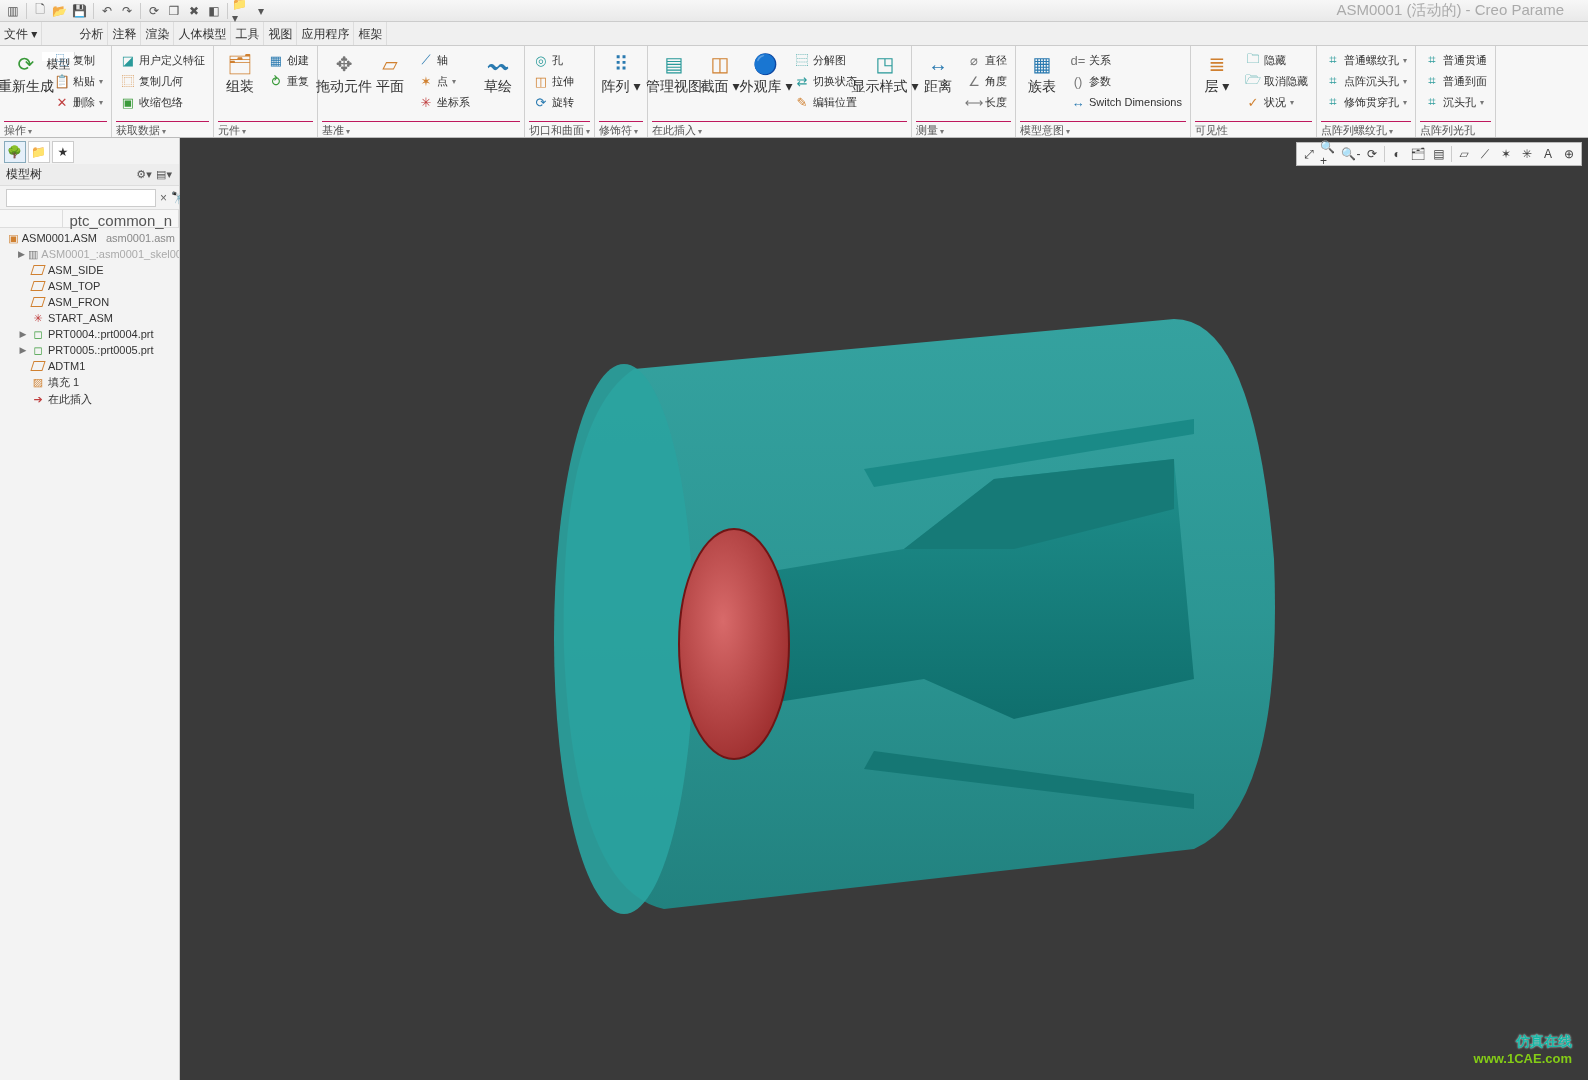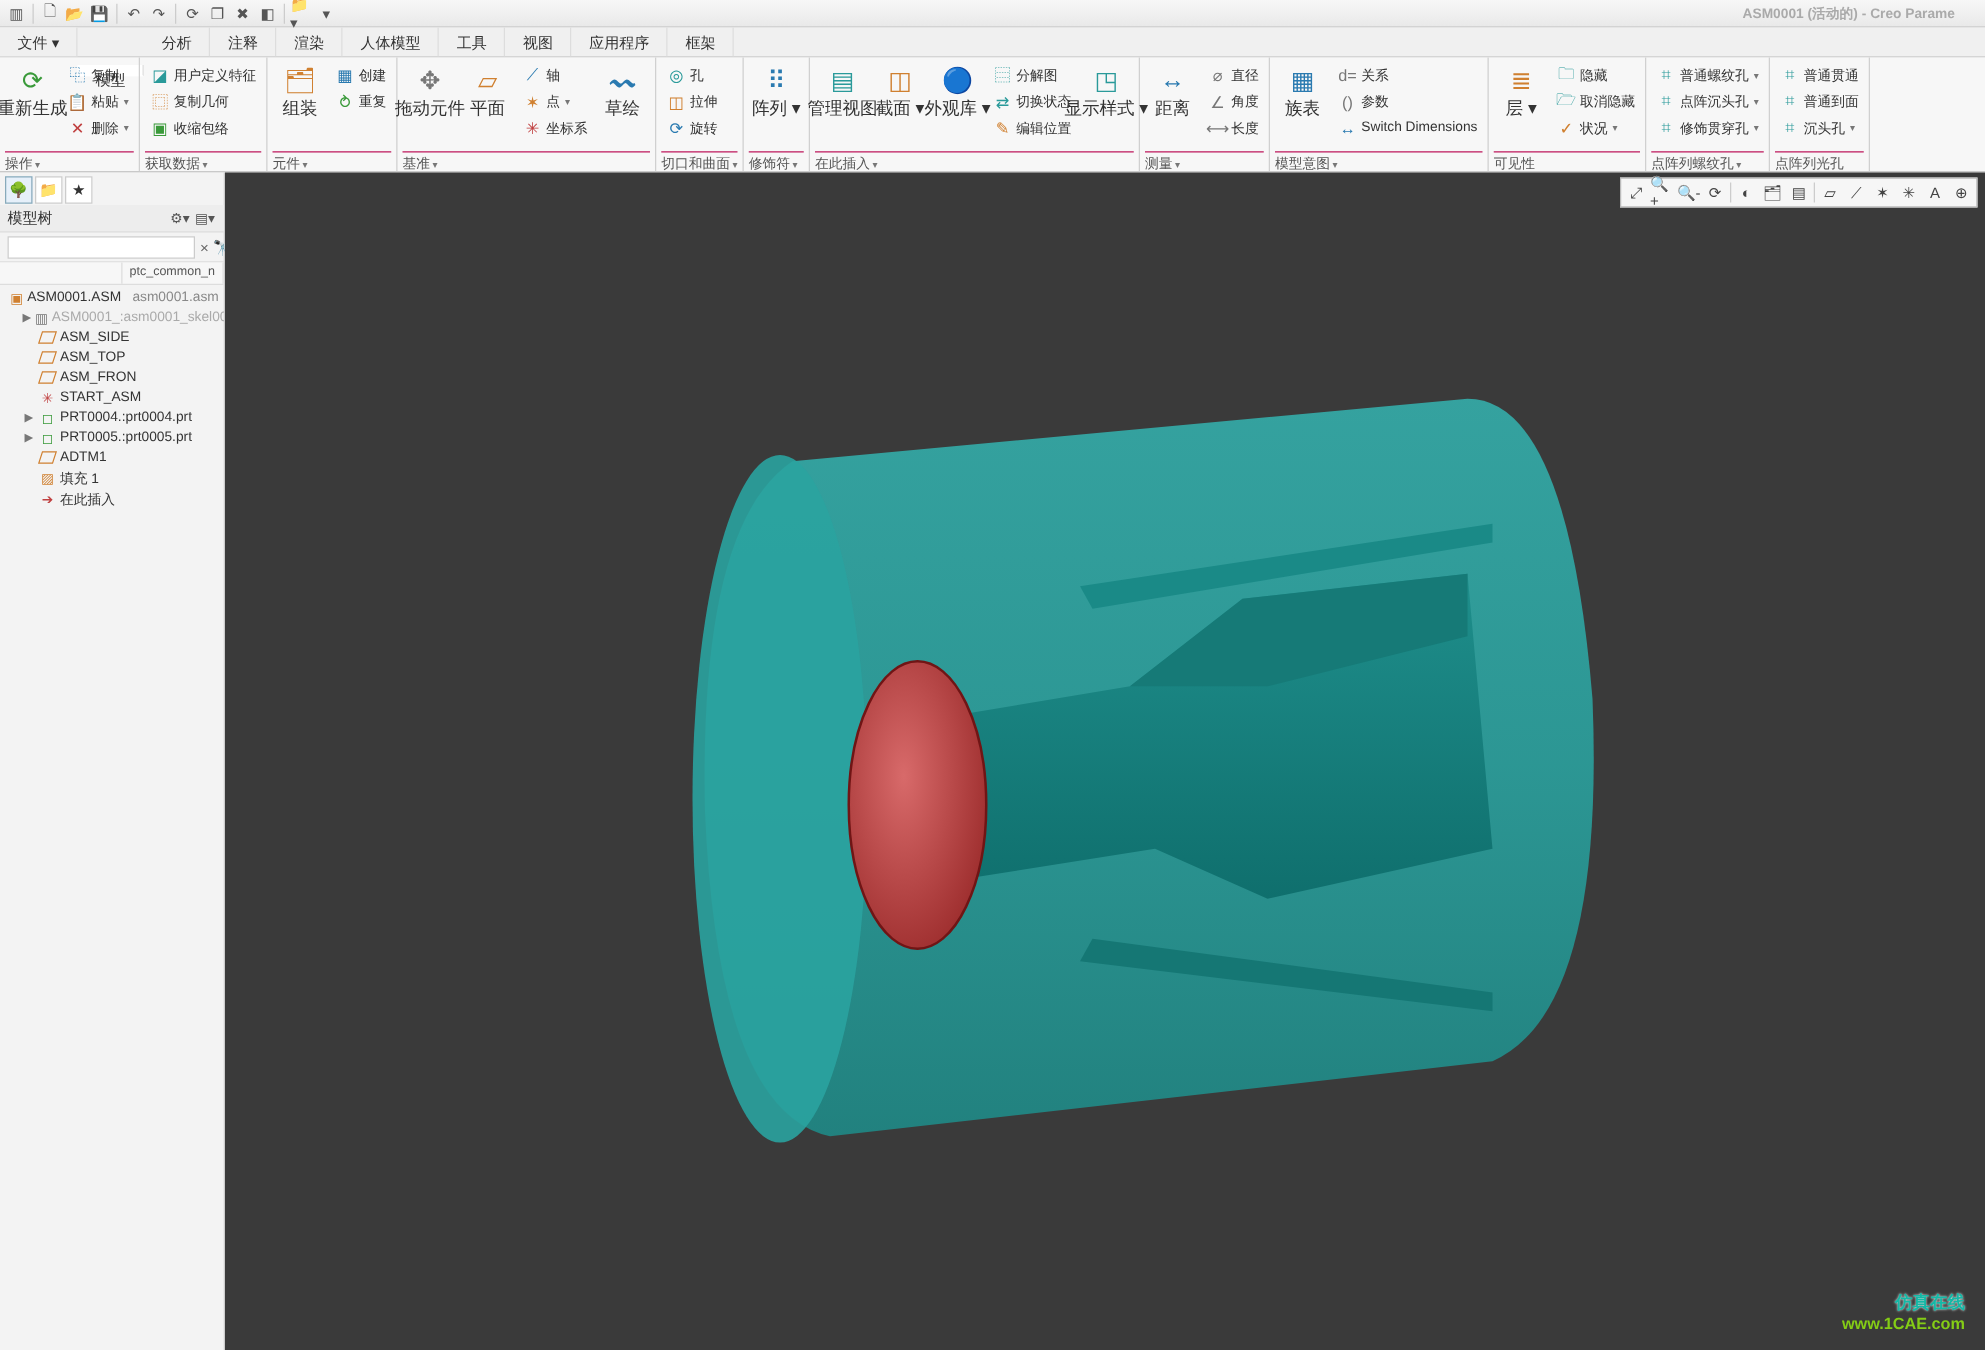--- a/index.html
+++ b/index.html
@@ -2,24 +2,24 @@
 <html><head>
 <meta charset="utf-8">
 <style>
 * { box-sizing: border-box; margin: 0; padding: 0; font-family: "Microsoft YaHei", SimSun, Arial, sans-serif; }
 body { background: #e8e8e8; font-size: 11px; color: #333; overflow: hidden; width: 1588px; height: 1080px; }
 
 .titlebar { height: 22px; background: linear-gradient(#f7f7f7,#e9e9e9); display: flex; align-items: center; padding: 0 4px; border-bottom: 1px solid #ccc; gap:2px;}
 .titlebar .qat-btn { width: 18px; height: 18px; display:inline-flex; align-items:center; justify-content:center; font-size:12px; color:#555; border-radius:2px;}
 .titlebar .sep { width:1px; height:16px; background:#ccc; margin:0 2px;}
 .titlebar .spacer { flex:1; }
-.titlebar .doc-title { color:#aaa; font-size:11px; margin-right:20px;font-weight:bold;}
+.titlebar .doc-title { color:#aaa; font-size:15px; margin-right:20px;}
 
 .menubar { height: 24px; background:#f0f0f0; display:flex; border-bottom:1px solid #ccc; }
-.menubar .tab { padding: 4px 14px; font-size:12px; color:#333; cursor:pointer; border-right:1px solid #ddd;}
+.menubar .tab { padding: 4px 4px; font-size:12px; color:#333; cursor:pointer; border-right:1px solid #ddd;}
 .menubar .tab.file { background:#f0f0f0; }
 .menubar .tab.active { background:#fff; border-bottom:1px solid #fff; margin-bottom:-1px;margin-top:30px; }
 
 .ribbon { height: 92px; background:#f7f7f7; display:flex; border-bottom:1px solid #bbb; }
 .rgroup { border-right:1px solid #d0d0d0; display:flex; flex-direction:column; padding:2px 4px 0 4px; }
 .rgroup .body { flex:1; display:flex; align-items:flex-start; gap:2px;}
 .rgroup .label { height:16px; text-align:left; font-size:11px; color:#555; border-top:1px solid #be185d; padding-top:1px; white-space:nowrap;}
 .rgroup .label .dd { font-size:8px; margin-left:2px; color:#777;}
 
 .bigbtn { display:flex; flex-direction:column; align-items:center; justify-content:flex-start; width:44px; padding:2px; gap:2px; cursor:pointer; border-radius:2px;}
@@ -35,21 +35,21 @@
 .sidebar { width:180px; background:#f3f3f3; border-right:1px solid #ccc; display:flex; flex-direction:column; }
 .sidetabs { height:26px; display:flex; gap:2px; padding:3px 4px 0 4px;}
 .sidetabs .stab { width:22px; height:22px; border:1px solid #ccc; background:#fff; display:flex; align-items:center; justify-content:center; font-size:12px; cursor:pointer;}
 .sidetabs .stab.active { background:#e6f0fa; border-color:#8ab; }
 .treehdr { height:22px; display:flex; align-items:center; padding:0 6px; gap:6px; background:#ededed; border-bottom:1px solid #ddd; font-size:12px;}
 .treehdr .tools { margin-left:auto; display:flex; gap:2px;}
 .treehdr .tools .tbtn{ width:18px;height:18px; display:flex;align-items:center;justify-content:center; font-size:11px; color:#555;}
 .search { height:24px; display:flex; align-items:center; padding:2px 6px; gap:4px; border-bottom:1px solid #ddd;}
 .search input { flex:1; height:18px; border:1px solid #ccc; font-size:11px; padding:0 3px;}
 .search .ico { width:16px; height:16px; display:flex; align-items:center;justify-content:center; font-size:12px; color:#666;}
-.colhdr { height:18px; display:flex; font-size:10px; color:#555; border-bottom:1px solid #ddd; background:#f7f7f7;}
+.colhdr { height:18px; display:flex; font-size:15px; color:#555; border-bottom:1px solid #ddd; background:#f7f7f7;}
 .colhdr span { padding:2px 6px; border-right:1px solid #ddd;}
 .tree { flex:1; overflow:auto; font-size:11px; padding:2px 0;}
 .tnode { display:flex; align-items:center; gap:3px; padding:1px 4px; white-space:nowrap; cursor:default;}
 .tnode .exp { width:10px; font-size:9px; color:#777; text-align:center;}
 .tnode .ni { width:14px; height:14px; display:inline-flex; align-items:center; justify-content:center; font-size:11px;}
 .tnode.dim { color:#aaa; }
 .tnode.ind1 { padding-left:18px;}
 
 .viewport { flex:1; background:#3a3a3a; position:relative; overflow:hidden;}
 .viewtoolbar { position:absolute; top:4px; right:6px; height:24px; background:#f6f6f6; border:1px solid #bbb; display:flex; align-items:center; padding:0 2px; gap:1px;}

